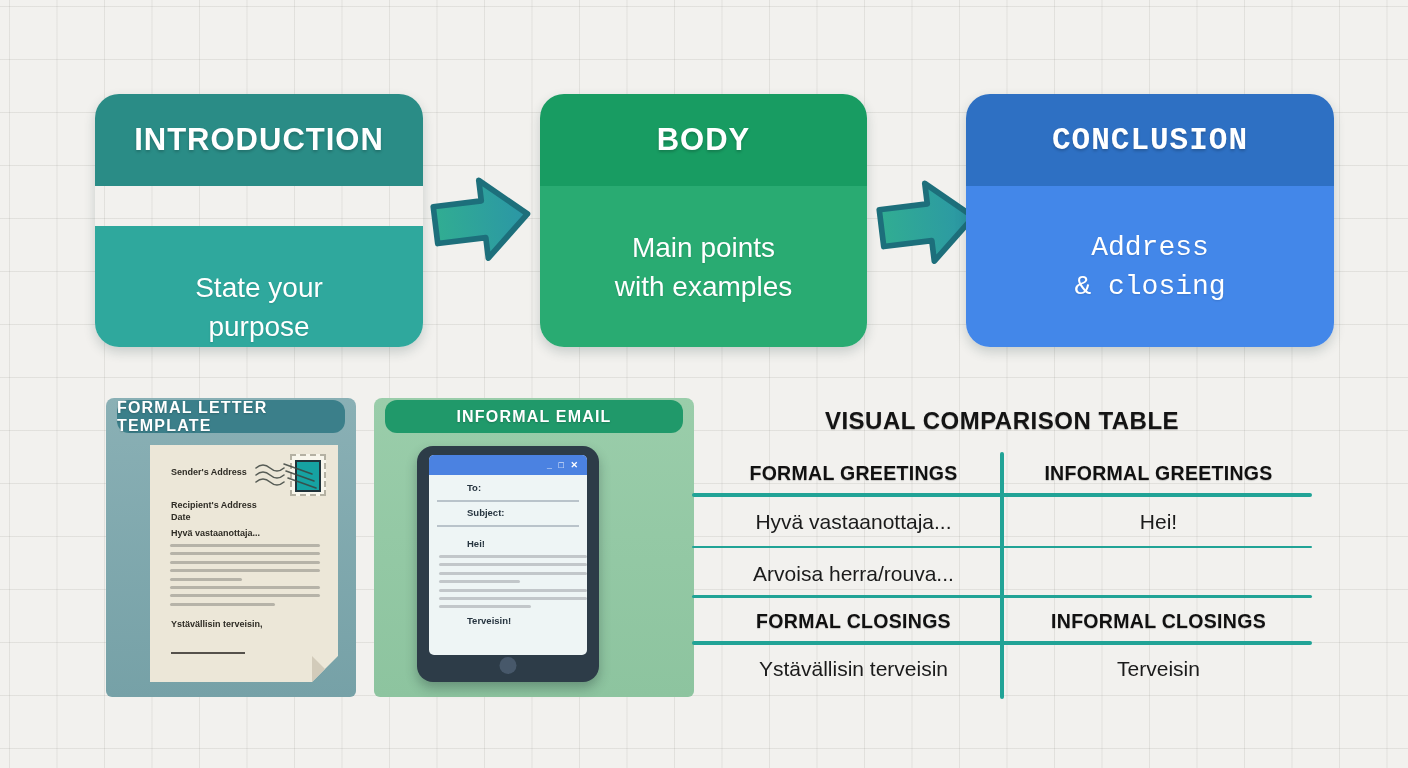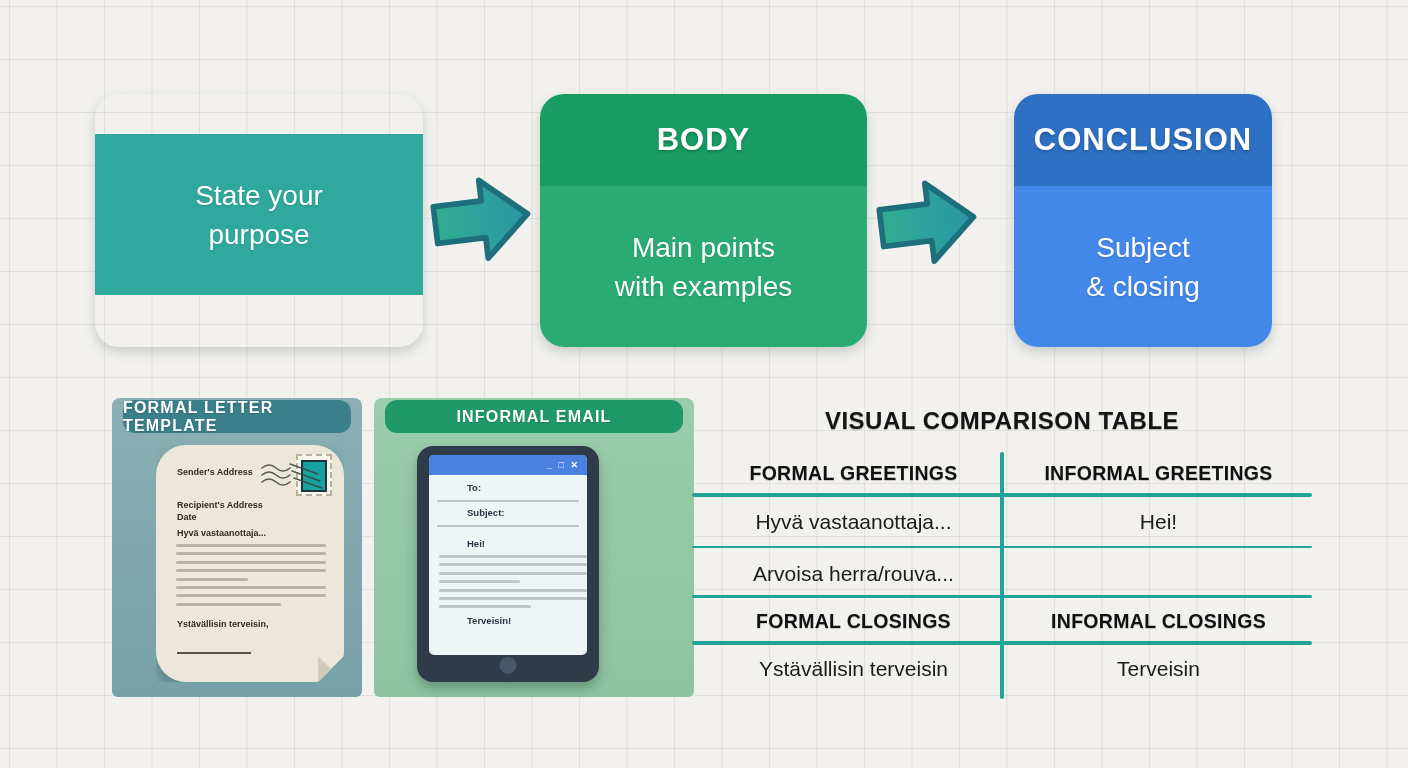--- a/index.html
+++ b/index.html
@@ -18,40 +18,40 @@
   .step-header{height:92px;display:flex;align-items:center;justify-content:center;
         font-size:31px;font-weight:bold;letter-spacing:1px;
         text-shadow:0 2px 3px rgba(0,0,0,.20);}
   .step-body{height:161px;display:flex;flex-direction:column;align-items:center;
         justify-content:center;font-size:28px;line-height:39px;
         text-shadow:0 1px 2px rgba(0,0,0,.12);}
   .step0{left:95px;width:328px;}
   .step0 .step-header{background:#2a8c86;} .step0 .step-body{background:#2fa89d;margin-top:40px;}
   .step1{left:540px;width:327px;}
   .step1 .step-header{background:#189c62;text-align:center;} .step1 .step-body{background:#29ab72;}
-  .step2{left:1014px;width:258px;}
+  .step2{left:966px;width:368px;font-family:Liberation Mono, monospace;}
   .step2 .step-header{background:#2e70c3;} .step2 .step-body{background:#4387e9;}
   .arrow{position:absolute;width:103px;height:95px;}
   .arrow1{left:430px;top:172px;} .arrow2{left:876px;top:175px;}
 
   
   .panel{position:absolute;top:398px;height:299px;border-radius:8px 8px 6px 6px;}
-  .panel-formal{left:112px;width:250px;background:linear-gradient(180deg,#8ab0b5,#76a1a7);}
+  .panel-formal{left:106px;width:250px;background:linear-gradient(180deg,#8ab0b5,#76a1a7);}
   .panel-informal{left:374px;width:320px;background:linear-gradient(180deg,#9acdaa,#8dc49f);}
   .band{position:absolute;top:2px;left:11px;right:11px;height:33px;border-radius:12px;
         display:flex;align-items:center;justify-content:center;color:#fff;
         font-weight:bold;font-size:16px;letter-spacing:1.2px;
         text-shadow:0 1px 2px rgba(0,0,0,.2);}
   .panel-formal .band{background:#3b7f8a;}
   .panel-informal .band{background:#20996a;}
 
   
   .letter{position:absolute;left:44px;top:47px;width:188px;height:237px;background:#ece7d8;
         box-shadow:0 6px 12px rgba(25,45,45,.28);
-        clip-path:polygon(0 0,100% 0,100% calc(100% - 26px),calc(100% - 26px) 100%,0 100%);border-radius:30px;}
+        clip-path:polygon(0 0,100% 0,100% calc(100% - 26px),calc(100% - 26px) 100%,0 100%);}
   .letter .txt{position:absolute;font-size:9px;font-weight:bold;color:#2e2c25;line-height:11px;}
   .l-sender{left:21px;top:22px;}
   .l-recipient{left:21px;top:55px;text-align:right;}
   .l-date{left:21px;top:67px;}
   .l-greet{left:21px;top:83px;font-size:10px;}
   .l-close{left:21px;top:174px;font-size:10px;}
   .stamp{position:absolute;right:12px;top:9px;width:36px;height:42px;background:#f8f6ec;
         border:2px dashed #b4b1a3;box-sizing:border-box;}
   .stamp-inner{margin:4px auto 0;width:22px;height:28px;background:#16a2a2;
         border:2px solid #20333b;}
@@ -101,20 +101,21 @@
         border-radius:2px;}
 </style>
 </head>
 <body>
 
 <div class="canvas">
 
   <div class="flow">
 
     <div class="step step0">
+      <div class="step-header">INTRODUCTION</div>
       <div class="step-body">
         <span>State your</span>
         <span>purpose</span>
       </div>
     </div>
 
     <svg class="arrow arrow1" viewBox="0 0 100 90">
       <defs>
         <linearGradient id="ag1" x1="0" y1="0" x2="1" y2="0">
           <stop offset="0" stop-color="#31ad92"></stop>
@@ -142,21 +143,21 @@
         </linearGradient>
       </defs>
       <g transform="rotate(-7 50 45)">
         <polygon points="5,27 52,27 52,7 95,45 52,83 52,63 5,63" fill="url(#ag2)" stroke="#1d6f7b" stroke-width="5.5" stroke-linejoin="round"></polygon>
       </g>
     </svg>
 
     <div class="step step2">
       <div class="step-header">CONCLUSION</div>
       <div class="step-body">
-        <span>Subject</span>
+        <span>Address</span>
         <span>&amp; closing</span>
       </div>
     </div>
   </div>
 
   <div class="panel panel-formal">
     <div class="band">FORMAL LETTER TEMPLATE</div>
 
     <div class="letter">
       <div class="txt l-sender">Sender's Address</div>

